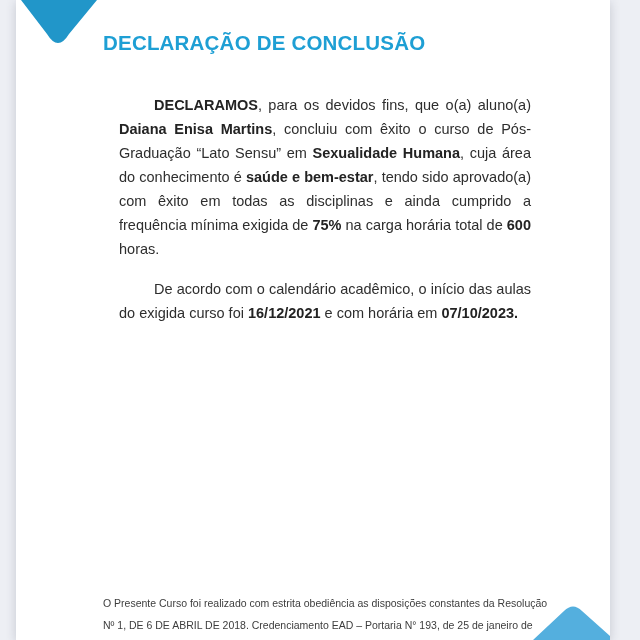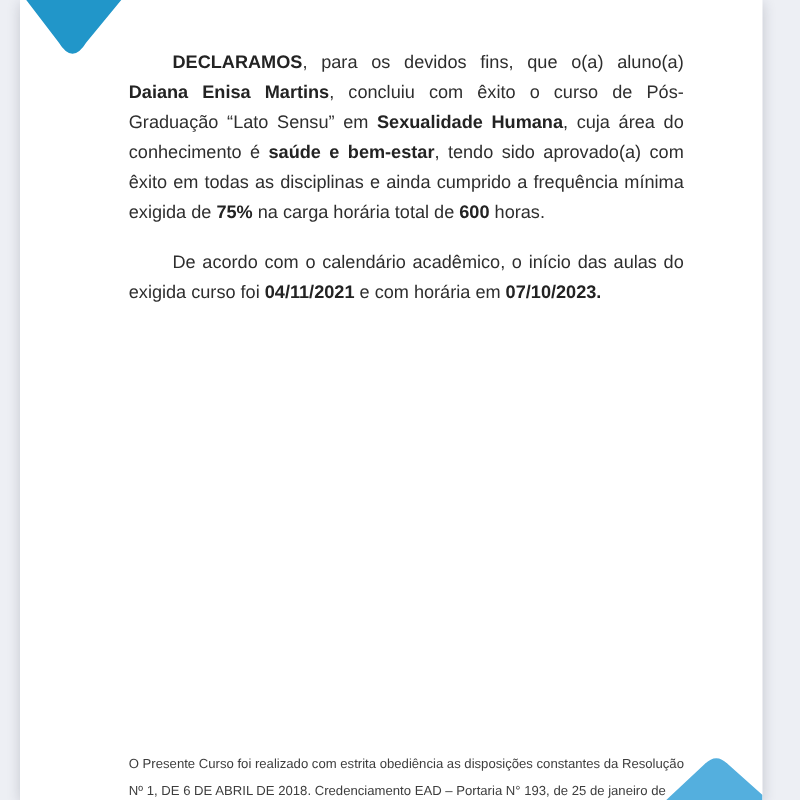--- a/index.html
+++ b/index.html
@@ -49,21 +49,21 @@
     letter-spacing: 0.2px;
     color: #1e9fd4;
   }
   .doc-date {
     margin: 7px 0 0 0;
     font-size: 10px;
     line-height: 13px;
     color: #999ca1;
   }
   .para {
-    margin: 0;
+    margin: 16px;
     font-size: 14.5px;
     line-height: 24px;
     color: #2e2e2e;
     text-align: justify;
     text-indent: 35px;
   }
   .para-1 { margin-top: 38px; }
   .para-2 { margin-top: 16px; }
   .para-3 { margin-top: 42px; }
   .b { font-weight: bold; color: #232323; }
@@ -87,23 +87,24 @@
 
     <svg class="corner-top-left" width="90" height="50" viewBox="0 0 90 50" xmlns="http://www.w3.org/2000/svg">
       <path d="M5,0 L81,0 L53,34 Q42,52 31,34 Z" fill="#2196c9"></path>
     </svg>
 
     <svg class="corner-bottom-right" width="80" height="36" viewBox="0 0 80 36" xmlns="http://www.w3.org/2000/svg">
       <path d="M3,36 L34,7 Q43,-2 52,7 L80,32 L80,36 Z" fill="#54afde"></path>
     </svg>
 
     <div class="content">
+      <h1 class="doc-title">DECLARAÇÃO DE CONCLUSÃO</h1>
 
       <p class="para para-1"><span class="b">DECLARAMOS</span><span>, para os devidos fins, que o(a) aluno(a) </span><span class="b">Daiana Enisa Martins</span><span>, concluiu com êxito o curso de Pós-Graduação “Lato Sensu” em </span><span class="b">Sexualidade Humana</span><span>, cuja área do conhecimento é </span><span class="b">saúde e bem-estar</span><span>, tendo sido aprovado(a) com êxito em todas as disciplinas e ainda cumprido a frequência mínima exigida de </span><span class="b">75%</span><span> na carga horária total de </span><span class="b">600</span><span> horas.</span></p>
 
-      <p class="para para-2"><span>De acordo com o calendário acadêmico, o início das aulas do exigida curso foi </span><span class="b">04/11/2021</span><span> e com horária em </span><span class="b">07/10/2023.</span></p>
+      <p class="para para-2"><span>De acordo com o calendário acadêmico, o início das aulas do exigida curso foi </span><span class="b">16/12/2021</span><span> e com horária em </span><span class="b">07/10/2023.</span></p>
 
 
       <p class="footer-note">O Presente Curso foi realizado com estrita obediência as disposições constantes da Resolução Nº 1, DE 6 DE ABRIL DE 2018. Credenciamento EAD – Portaria N° 193, de 25 de janeiro de 2019.</p>
     </div>
 
   </div>
 </div>
 
 </body></html>

